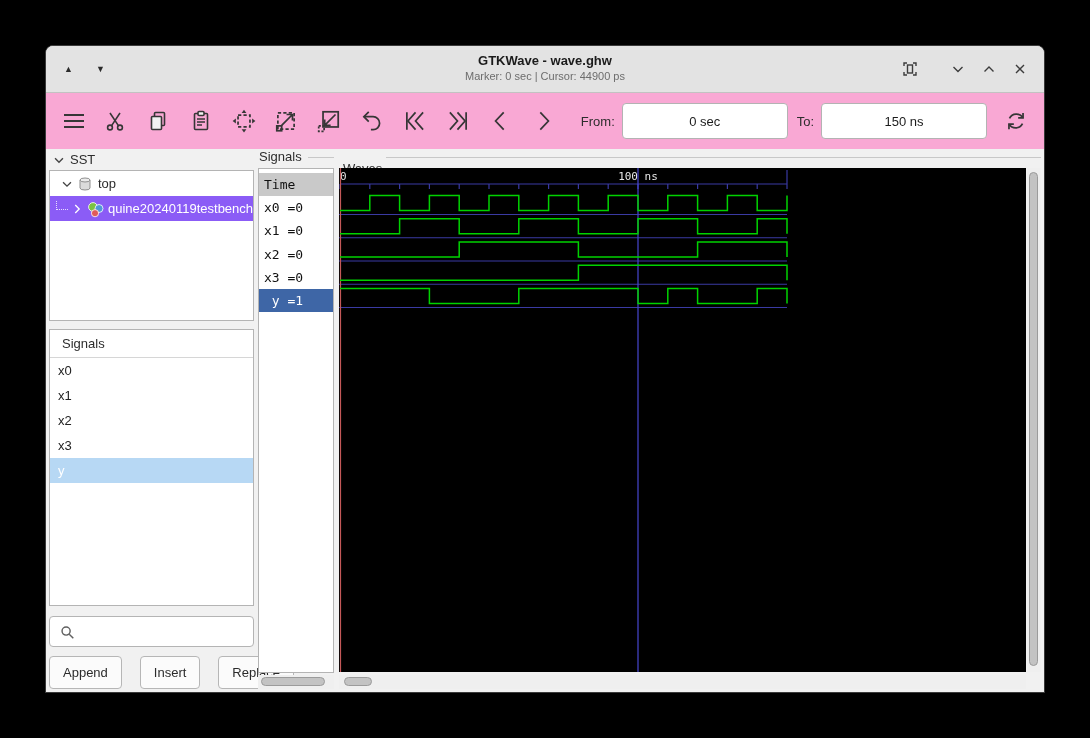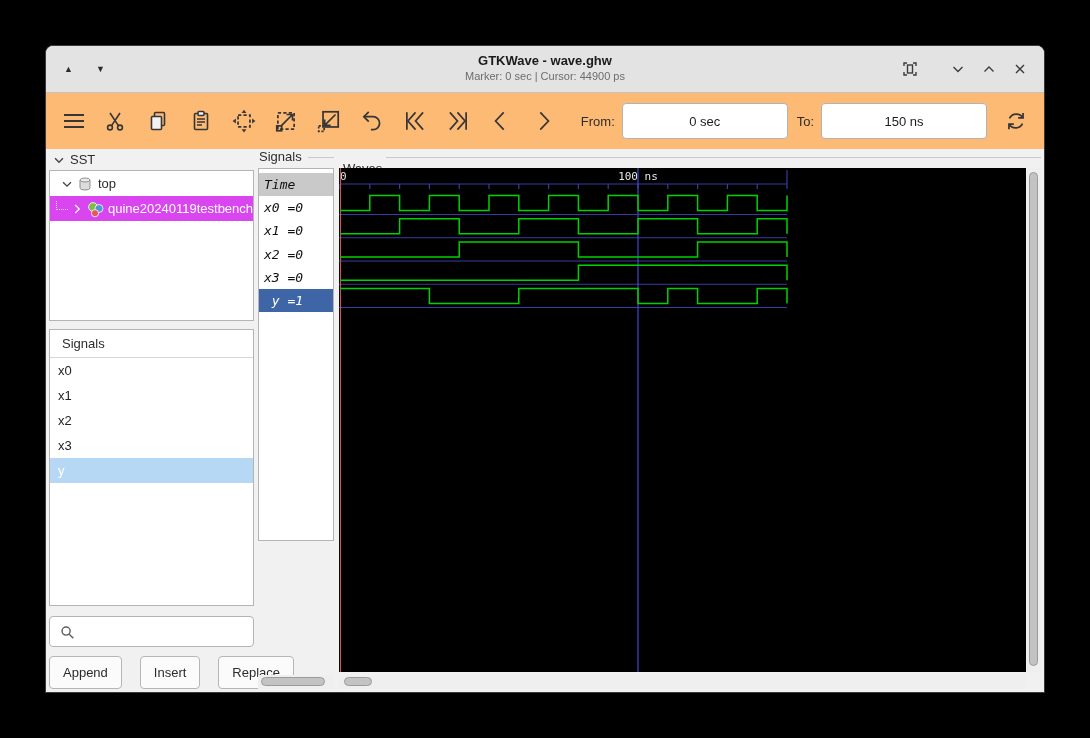--- a/index.html
+++ b/index.html
@@ -18,39 +18,39 @@
   .title { font-size:13px; font-weight:bold; color:#1b1b1b; line-height:16px; }
   .subtitle { font-size:11px; color:#6d6d6d; line-height:14px; }
   .tb-right { position:absolute; right:14px; top:13px; display:flex; align-items:center; }
   .tb-btn { width:20px; height:20px; display:flex; align-items:center; justify-content:center; }
   .tb-btn svg { stroke:#3c3c3c; fill:none; stroke-width:1.4; }
   .m-tile { margin-right:28px; }
   .m-chev { margin-right:11px; }
 
   
   .toolbar { position:absolute; left:0; top:47px; width:100%; height:56px;
-             background:#fdba74; display:flex; align-items:center; padding-left:12px; }
+             background:#f9a8d4; display:flex; align-items:center; padding-left:12px; }
   .tbtn { width:30px; height:32px; display:flex; align-items:center; justify-content:center;
           margin-right:14px; background:transparent; border:none; }
   .tbtn.menu { width:34px; margin-right:10px; }
   .tbtn svg { stroke:#363636; fill:none; stroke-width:1.6; }
   .fld-label { font-size:13px; color:#2d2d2d; margin:0 7px 0 9px; }
   .fld { width:166px; height:36px; border:1px solid #b3b3b3; border-radius:4px;
          background:#fff; font-size:13px; color:#1c1c1c; padding:0 9px;
          font-family:"Liberation Sans", sans-serif;text-align:center; }
 
   
   .content { position:absolute; left:0; top:103px; width:100%; bottom:0; }
 
   .sst-head { position:absolute; left:6px; top:3px; display:flex; align-items:center; gap:4px;
               font-size:13px; color:#2d2d2d; }
   .panel-box { position:absolute; background:#fff; border:1px solid #b4b4b4; }
   .tree-box  { left:3px; top:21px; width:205px; height:151px; overflow:hidden; }
   .tree-row  { height:25px; display:flex; align-items:center; font-size:13px; color:#2b2b2b; }
-  .tree-row.sel { background:#d946ef; color:#fff; }
+  .tree-row.sel { background:#8b5cf6; color:#fff; }
   .tr-pad { width:10px; }
   .conn { width:12px; height:9px; margin:0 2px 6px 6px;
           border-left:1px dotted rgba(255,255,255,.8); border-bottom:1px dotted rgba(255,255,255,.8); }
   .chev { width:14px; height:14px; flex:0 0 auto; }
   .chev svg { stroke:#444; fill:none; stroke-width:1.5; }
   .tree-row.sel .chev svg { stroke:#fff; }
   .tree-ic { width:16px; height:16px; margin:0 5px 0 3px; flex:0 0 auto; }
   .tree-label { white-space:nowrap; overflow:hidden; }
 
   .list-box { left:3px; top:180px; width:205px; height:277px; overflow:hidden; }
@@ -68,21 +68,21 @@
                   background:transparent; font-family:"Liberation Sans",sans-serif; }
 
   .btn-row { position:absolute; left:3px; top:507px; width:205px; display:flex; gap:18px; }
   .gbtn { height:33px; padding:0 13px; background:#fbfbfb; border:1px solid #b6b6b6;
           border-radius:4px; font-size:13px; color:#2b2b2b;
           font-family:"Liberation Sans",sans-serif; }
 
   .frame-label { position:absolute; font-size:13px; color:#2d2d2d; }
   .frame-line { position:absolute; height:1px; background:#c8c8c8; }
 
-  .vals-box { left:212px; top:19px; width:76px; height:373px; padding-top:4px; overflow:hidden;font-style:italic; }
+  .vals-box { left:212px; top:19px; width:76px; height:505px; padding-top:4px; overflow:hidden; }
   .mono { font-family:"DejaVu Sans Mono","Liberation Mono",monospace; }
   .val-head { height:23px; background:#c9c9c9; display:flex; align-items:center;
               padding-left:5px; font-size:13px; color:#111; white-space:pre; }
   .val-row { height:23.25px; display:flex; align-items:center; padding-left:5px;
              font-size:13px; color:#111; white-space:pre; }
   .val-row.sel { background:#3e66a6; color:#fff; }
 
   .wave-panel { position:absolute; left:293px; top:19px; width:687px; height:504px;
                 background:#000; }
   .vscroll { position:absolute; left:981px; top:19px; width:14px; height:504px; background:#efefef; }

